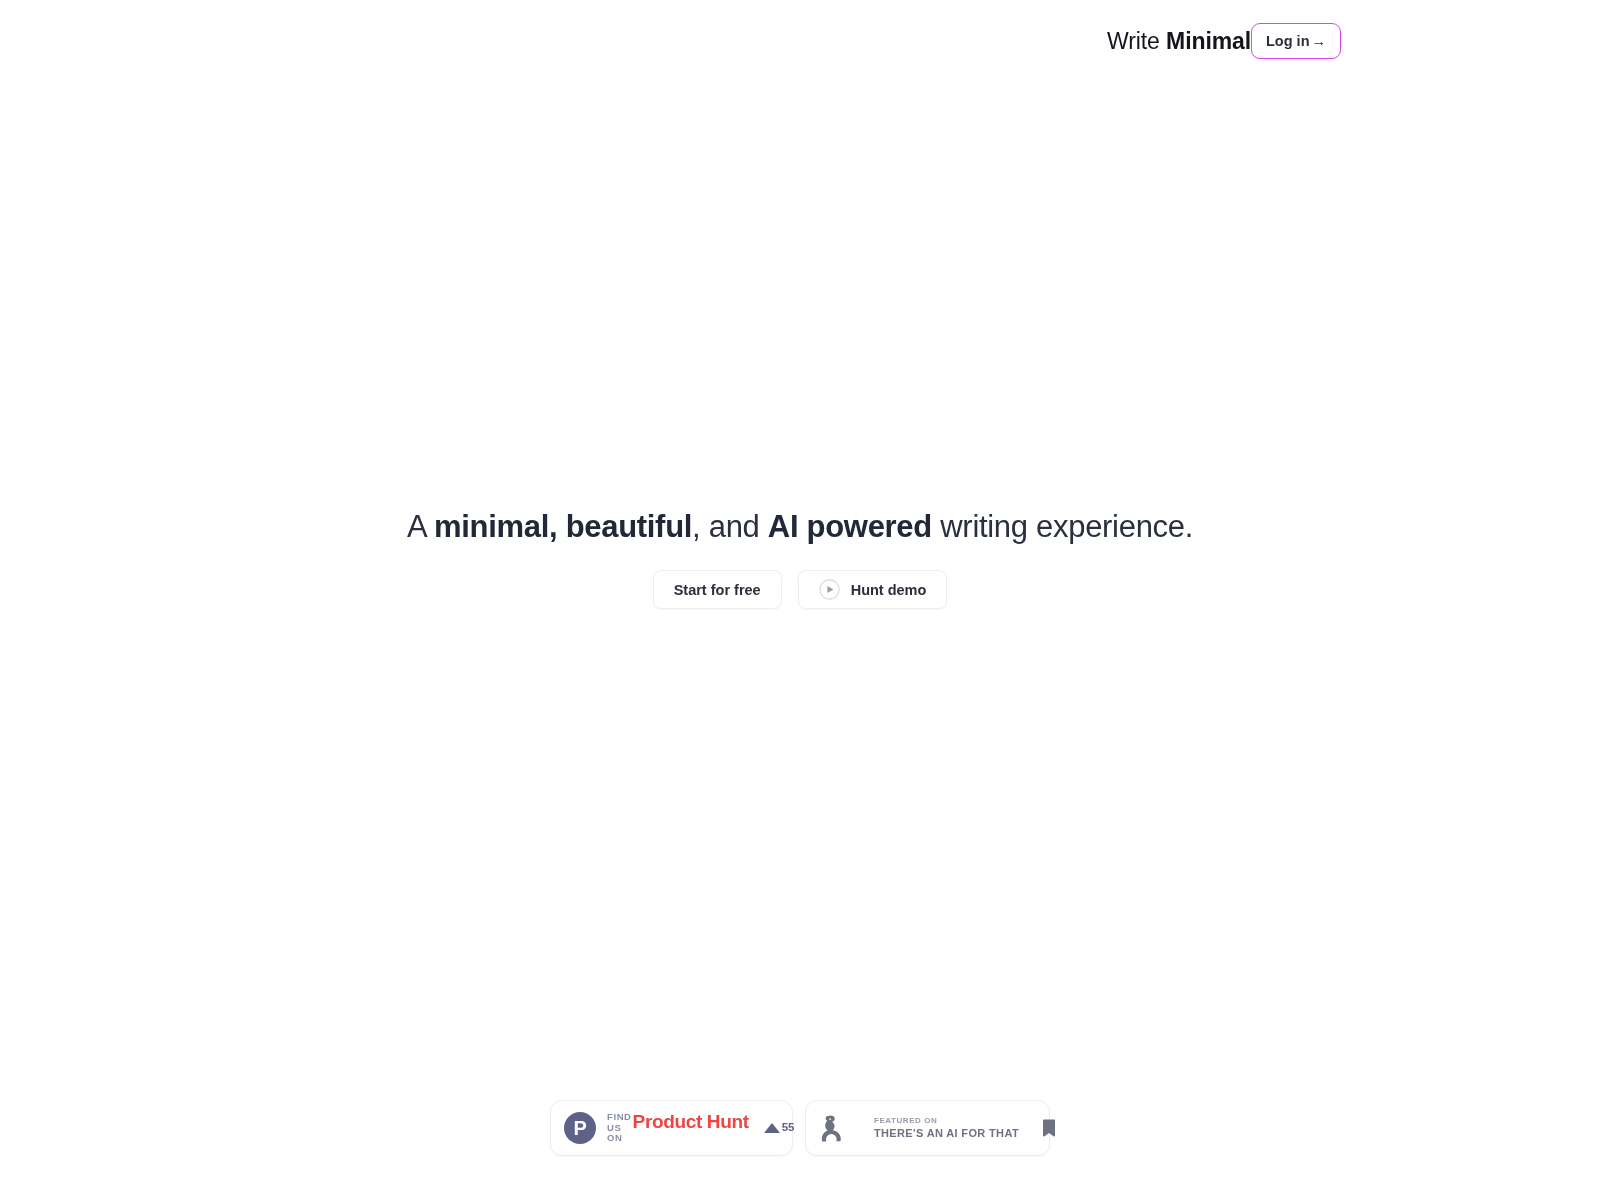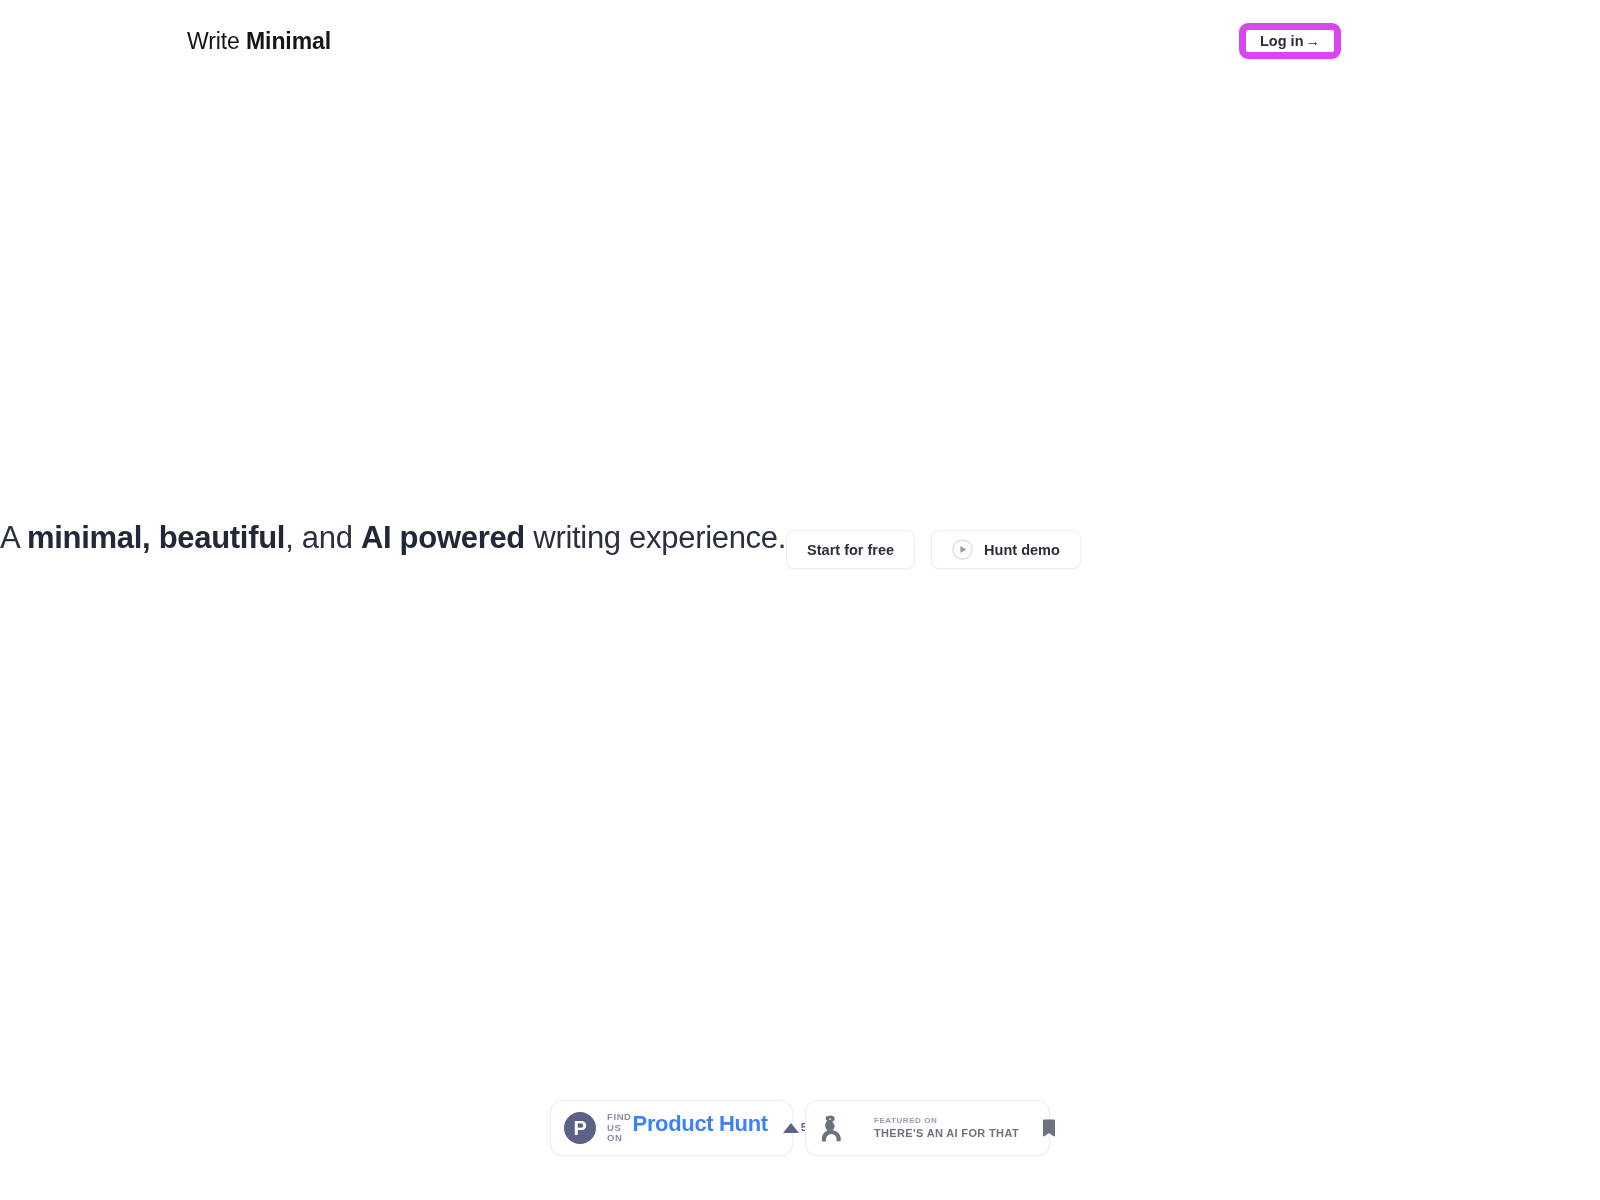--- a/index.html
+++ b/index.html
@@ -21,42 +21,42 @@
 
   
   .site-header {
     position: absolute;
     top: 0;
     left: 0;
     width: 1528px;
     height: 82px;
     display: flex;
     align-items: center;
-    justify-content: space-between;
+    justify-content: flex-end;
     padding: 0 187px 0 187px;
   }
 
   .brand {
     font-size: 23px;
     color: #15161c;
     letter-spacing: -0.1px;
     white-space: nowrap;
     line-height: 1;
   }
   .brand .brand-light { font-weight: 400; }
   .brand .brand-strong { font-weight: 700; }
 
   .login-button {
     display: inline-flex;
     align-items: center;
     gap: 1px;
     height: 36px;
     padding: 0 14px;
     background: #ffffff;
-    border: 7px solid #d946ef;
+    border: 1px solid #d946ef;
     border-radius: 9px;
     font-family: "Liberation Sans", sans-serif;
     font-size: 14.5px;
     font-weight: 700;
     color: #2b2f3a;
     cursor: pointer;
     white-space: nowrap;
     box-shadow: 0 1px 1px rgba(16,18,26,0.03);
   }
   .login-button .arrow {
@@ -66,20 +66,21 @@
     display: inline-block;
   }
 
   
   .hero {
     position: absolute;
     top: 507px;
     left: 0;
     width: 1600px;
     display: flex;
+    flex-direction: column;
     align-items: center;
   }
 
   .hero-headline {
     font-size: 31px;
     line-height: 1.3;
     color: #2b3040;
     font-weight: 400;
     letter-spacing: -0.3px;
     text-align: center;
@@ -172,23 +173,23 @@
   .ph-text { display: flex; flex-direction: row; gap: 1px; flex: 1 1 auto; }
   .ph-kicker {
     font-size: 9.5px;
     font-weight: 700;
     letter-spacing: 0.6px;
     color: #8b8fa6;
     line-height: 1.1;
     text-transform: uppercase;
   }
   .ph-name {
-    font-size: 22px;
-    font-weight: 700;
-    color: #3b82f6;
+    font-size: 19px;
+    font-weight: 700;
+    color: #ef4444;
     line-height: 1.05;
     letter-spacing: -0.35px;
     white-space: nowrap;
   }
   .ph-votes {
     display: flex;
     flex-direction: row;
     align-items: center;
     gap: 2px;
     flex: 0 0 auto;

